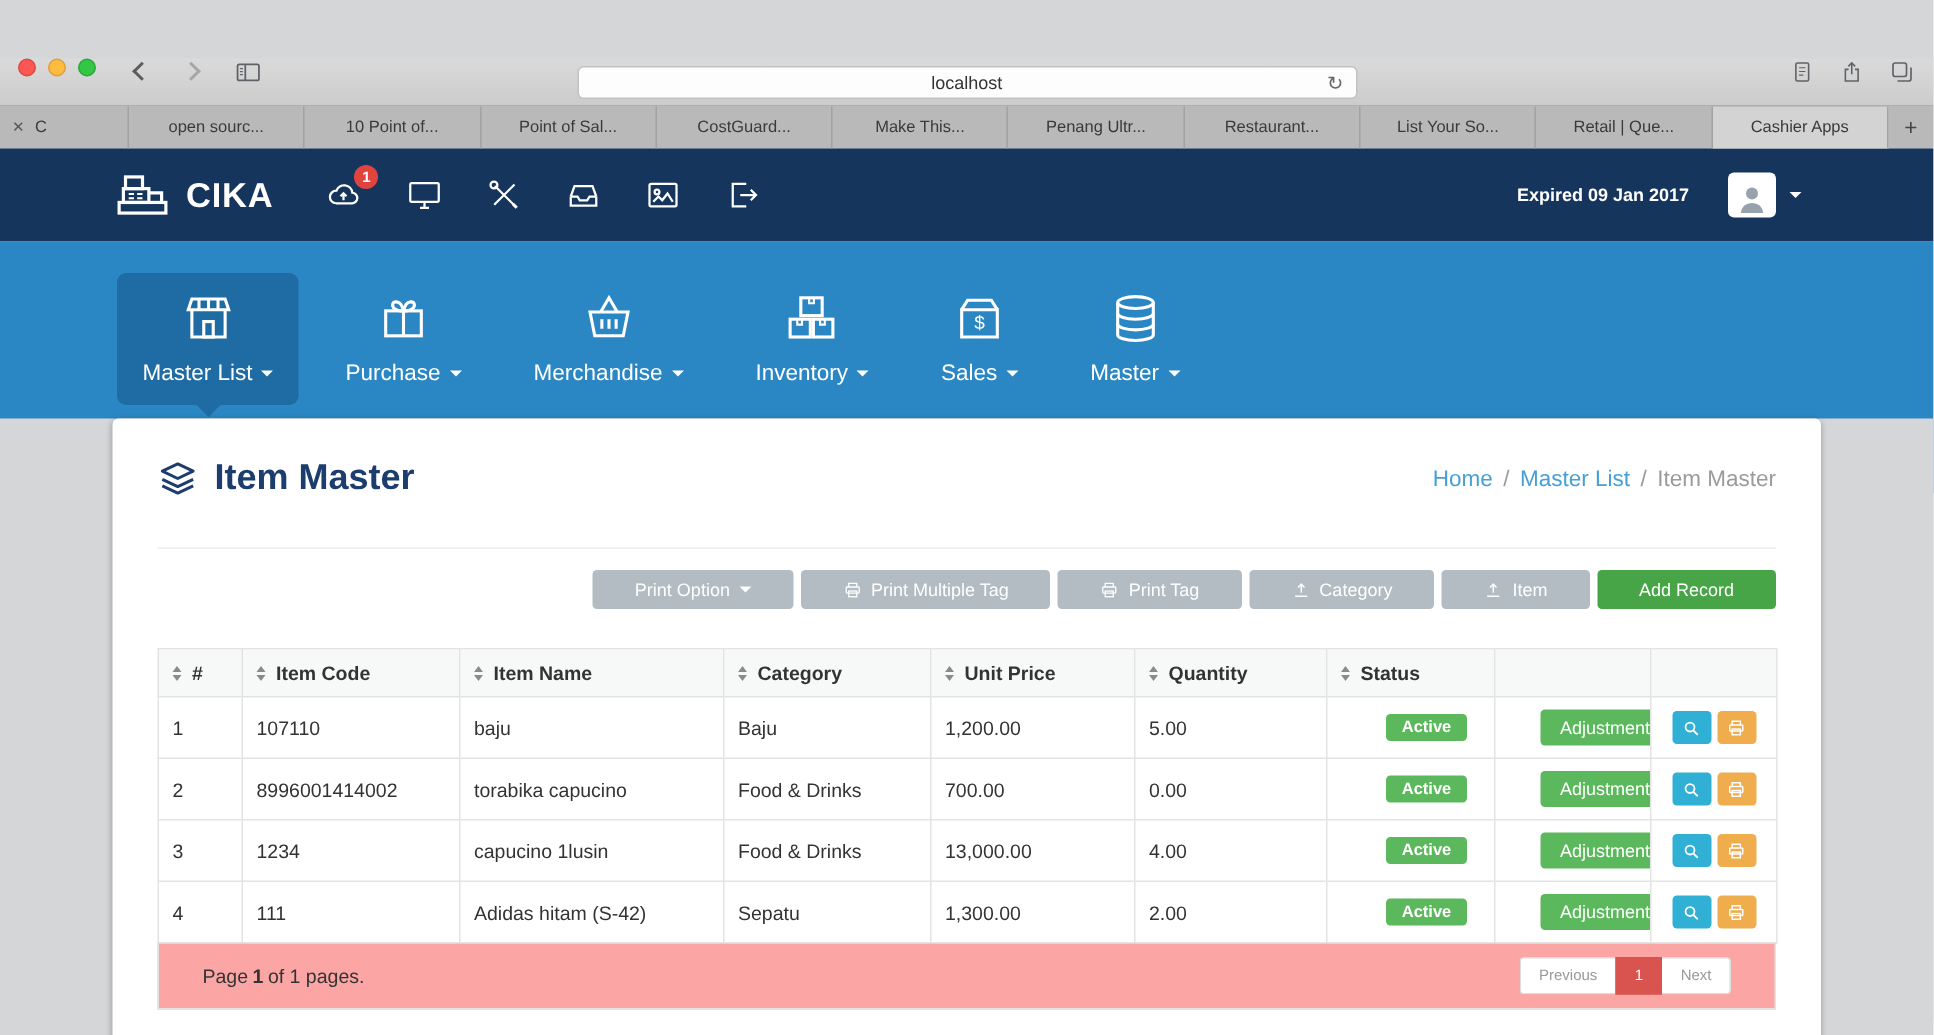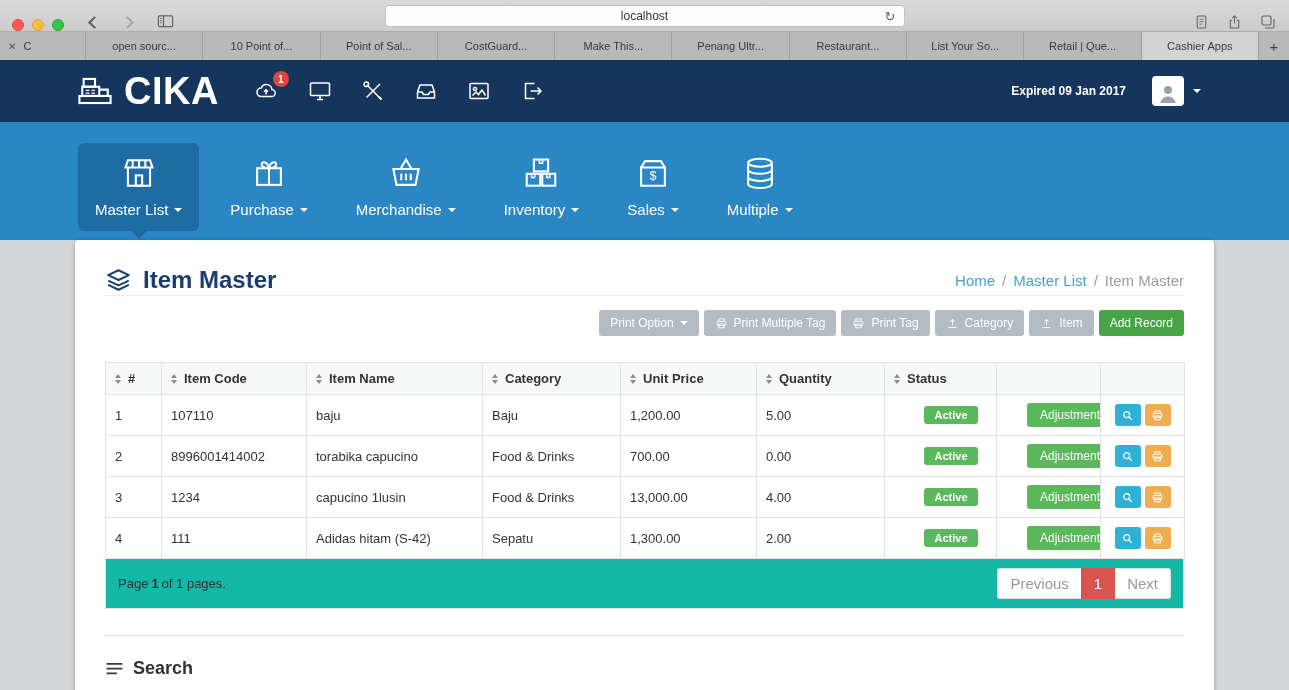--- a/index.html
+++ b/index.html
@@ -1,21 +1,21 @@
 <!DOCTYPE html>
 <html><head>
 <meta charset="utf-8">
 <style>
   * { margin:0; padding:0; box-sizing:border-box; }
   html,body { width:1289px; height:690px; }
   body { font-family:"Liberation Sans",sans-serif; overflow:hidden; background:#d4d6d8; }
   svg { display:block; }
 
   
-  .chrome { background:linear-gradient(#dadada,#cccccc); height:32px; display:flex; align-items:flex-end; padding:0 12px; position:relative; border-bottom:1px solid #adadad; }
+  .chrome { background:linear-gradient(#dadada,#cccccc); height:32px; display:flex; align-items:flex-start; padding:0 12px; position:relative; border-bottom:1px solid #adadad;margin-top:39px; }
   .lights { display:flex; gap:8px; }
   .light { width:12px; height:12px; border-radius:50%; cursor:pointer; }
   .light.red{background:#fc5753;border:1px solid #df4744;}
   .light.yellow{background:#fdbc40;border:1px solid #de9f34;}
   .light.green{background:#33c748;border:1px solid #27aa35;}
   .nav-arrows { display:flex; gap:24px; margin-left:26px; align-items:center; }
   .chev{width:9px;height:9px;border-left:2px solid #5c5c5c;border-bottom:2px solid #5c5c5c;display:inline-block;}
   .chev.back{transform:rotate(45deg);}
   .chev.fwd{transform:rotate(-135deg);border-color:#a6a6a6;}
   .sidebar-btn{margin-left:24px;display:flex;cursor:pointer;}
@@ -29,47 +29,47 @@
   .tab{flex:1;display:flex;align-items:center;justify-content:center;font-size:11px;color:#3a3a3a;border-right:1px solid #a2a2a2;padding:0 8px;min-width:0;cursor:pointer;}
   .tab .lbl{overflow:hidden;text-overflow:ellipsis;white-space:nowrap;}
   .tab.first{flex:0 0 86px;justify-content:flex-start;gap:7px;}
   .tab.active{background:#d3d3d3;}
   .tab-close{color:#555;font-size:10px;cursor:pointer;}
   .newtab{flex:0 0 30px;display:flex;align-items:center;justify-content:center;color:#444;font-size:15px;cursor:pointer;}
 
   
   .appbar{height:62px;background:#16355d;display:flex;align-items:center;padding:0 88px 0 75px;}
   .brand{display:flex;align-items:center;gap:9px;color:#fff;cursor:pointer;}
-  .brand-text{font-size:38px;font-weight:bold;letter-spacing:.5px;}
+  .brand-text{font-size:23px;font-weight:bold;letter-spacing:.5px;}
   .hdr-icons{display:flex;gap:29px;margin-left:34px;align-items:center;}
   .hdr-ic{position:relative;display:flex;cursor:pointer;}
   .badge{position:absolute;top:-8px;right:-10px;background:#e0443e;color:#fff;font-size:10px;font-weight:bold;width:16px;height:16px;border-radius:50%;display:flex;align-items:center;justify-content:center;}
   .expired{margin-left:auto;color:#fff;font-size:12px;font-weight:bold;}
   .avatar-wrap{display:flex;align-items:center;gap:9px;margin-left:26px;cursor:pointer;}
   .avatar{width:32px;height:30px;background:#fff;border-radius:4px;display:flex;align-items:flex-end;justify-content:center;overflow:hidden;}
   .caret{width:0;height:0;border-left:4px solid transparent;border-right:4px solid transparent;border-top:4px solid currentColor;display:inline-block;}
   .avatar-caret{color:#fff;display:flex;}
 
   
   .mainnav{background:#2b87c4;height:168px;padding:21px 0 0 78px;display:flex;gap:14px;align-items:flex-start;}
   .nav-item{display:flex;flex-direction:column;align-items:center;gap:9px;padding:11px 17px 13px;border-radius:6px;color:#fff;font-size:15px;position:relative;cursor:pointer;}
   .nav-item .lblrow{display:flex;align-items:center;gap:6px;}
   .nav-item.active{background:#1e6ca3;}
   .nav-item.active::after{content:"";position:absolute;bottom:-8px;left:50%;transform:translateX(-50%);border-left:8px solid transparent;border-right:8px solid transparent;border-top:8px solid #1e6ca3;}
 
   
   .page-area{background:#d4d6d8;padding:0 75px;height:400px;}
   .card{margin-top:-50px;background:#fff;border-radius:4px;box-shadow:0 1px 4px rgba(0,0,0,.3);padding:26px 30px 80px;position:relative;}
-  .card-head{display:flex;justify-content:space-between;align-items:center;padding-bottom:1px;border-bottom:1px solid #ececec;}
+  .card-head{display:flex;justify-content:space-between;align-items:center;padding-bottom:32px;border-bottom:1px solid #ececec;}
   .page-title{display:flex;align-items:center;gap:11px;color:#1c3d6e;font-size:24px;font-weight:bold;}
   .breadcrumb{font-size:15px;color:#9b9b9b;display:flex;gap:7px;align-items:center;}
   .breadcrumb .link{color:#46a0d6;cursor:pointer;}
 
   .toolbar{display:flex;justify-content:flex-end;gap:5px;margin-top:14px;}
-  .btn{display:inline-flex;align-items:center;gap:6px;font-size:12px;color:#fff;border:none;border-radius:3px;padding:6px 11px;font-family:inherit;cursor:pointer;}
+  .btn{display:inline-flex;align-items:center;gap:6px;font-size:12px;color:#fff;border:none;border-radius:3px;padding:6px 28px;font-family:inherit;cursor:pointer;}
   .btn-gray{background:#b2bcc2;}
   .btn-green{background:#47a447;}
 
   .table-wrap{margin-top:26px;}
   table{width:100%;border-collapse:collapse;font-size:13px;color:#333;table-layout:fixed;}
   th,td{border:1px solid #e3e3e3;padding:8px 9px;text-align:left;overflow:hidden;white-space:nowrap;}
   thead th{background:#f7f8f8;font-weight:bold;cursor:pointer;}
   .th-inner{display:flex;align-items:center;gap:7px;}
   .sort{display:inline-flex;flex-direction:column;gap:2px;}
   .sort i{display:block;width:0;height:0;border-left:3.5px solid transparent;border-right:3.5px solid transparent;}
@@ -77,25 +77,25 @@
   .sort .down{border-top:4px solid #8a8a8a;}
   .ta-r{text-align:left;}
   .ta-c{text-align:center;padding-left:30px;}
   .badge-active{display:inline-block;background:#5cb85c;color:#fff;font-size:11px;font-weight:bold;padding:3px 10px;border-radius:3px;}
   .btn-adj{background:#5cb85c;color:#fff;border:none;border-radius:3px;font-size:12px;padding:5px 13px;font-family:inherit;cursor:pointer;}
   .actions{display:flex;gap:4px;justify-content:center;}
   .icon-btn{display:inline-flex;align-items:center;justify-content:center;width:26px;height:22px;border:none;border-radius:3px;cursor:pointer;}
   .icon-btn.info{background:#31b0d5;}
   .icon-btn.warn{background:#f0ad4e;}
 
-  .table-footer{display:flex;justify-content:space-between;align-items:center;border:1px solid #e3e3e3;border-top:none;background:#14b8a6;padding:9px 12px;}
+  .table-footer{display:flex;justify-content:space-between;align-items:center;border:1px solid #e3e3e3;border-top:none;background:#fca5a5;padding:9px 29px;}
   .page-info{font-size:13px;color:#333;}
   .page-info b{margin:0 3px;}
   .pagination{display:flex;}
-  .pg{font-size:15px;padding:6px 12px;border:1px solid #ddd;background:#fff;color:#999;cursor:pointer;font-family:inherit;}
+  .pg{font-size:10px;padding:6px 12px;border:1px solid #ddd;background:#fff;color:#999;cursor:pointer;font-family:inherit;}
   .pg.prev{border-radius:3px 0 0 3px;border-right:none;}
   .pg.cur{background:#d9534f;border-color:#d9534f;color:#fff;}
   .pg.next{border-radius:0 3px 3px 0;border-left:none;}
 
   .divider{border-top:1px solid #ddd;margin-top:26px;}
   .search-head{display:flex;align-items:center;gap:9px;margin-top:22px;font-size:18px;font-weight:bold;color:#333;}
 </style>
 </head>
 <body>
 
@@ -322,21 +322,21 @@
   <div class="nav-item">
     <span>
       <svg width="42" height="38" viewBox="0 0 24 24" fill="none" stroke="#fff" stroke-width="1.3">
           <ellipse cx="12" cy="5.5" rx="7.5" ry="2.5"></ellipse>
           <path d="M4.5 5.5v4.5c0 1.4 3.4 2.5 7.5 2.5s7.5-1.1 7.5-2.5V5.5"></path>
           <path d="M4.5 10v4.5c0 1.4 3.4 2.5 7.5 2.5s7.5-1.1 7.5-2.5V10"></path>
           <path d="M4.5 14.5V19c0 1.4 3.4 2.5 7.5 2.5s7.5-1.1 7.5-2.5v-4.5"></path>
         </svg>
     </span>
     <span class="lblrow">
-        <span>Multiple</span>
+        <span>Master</span>
         <i class="caret"></i>
       </span>
   </div>
 </div>
 
 <div class="page-area">
   <div class="card">
 
     <div class="card-head">
       <div class="page-title">

